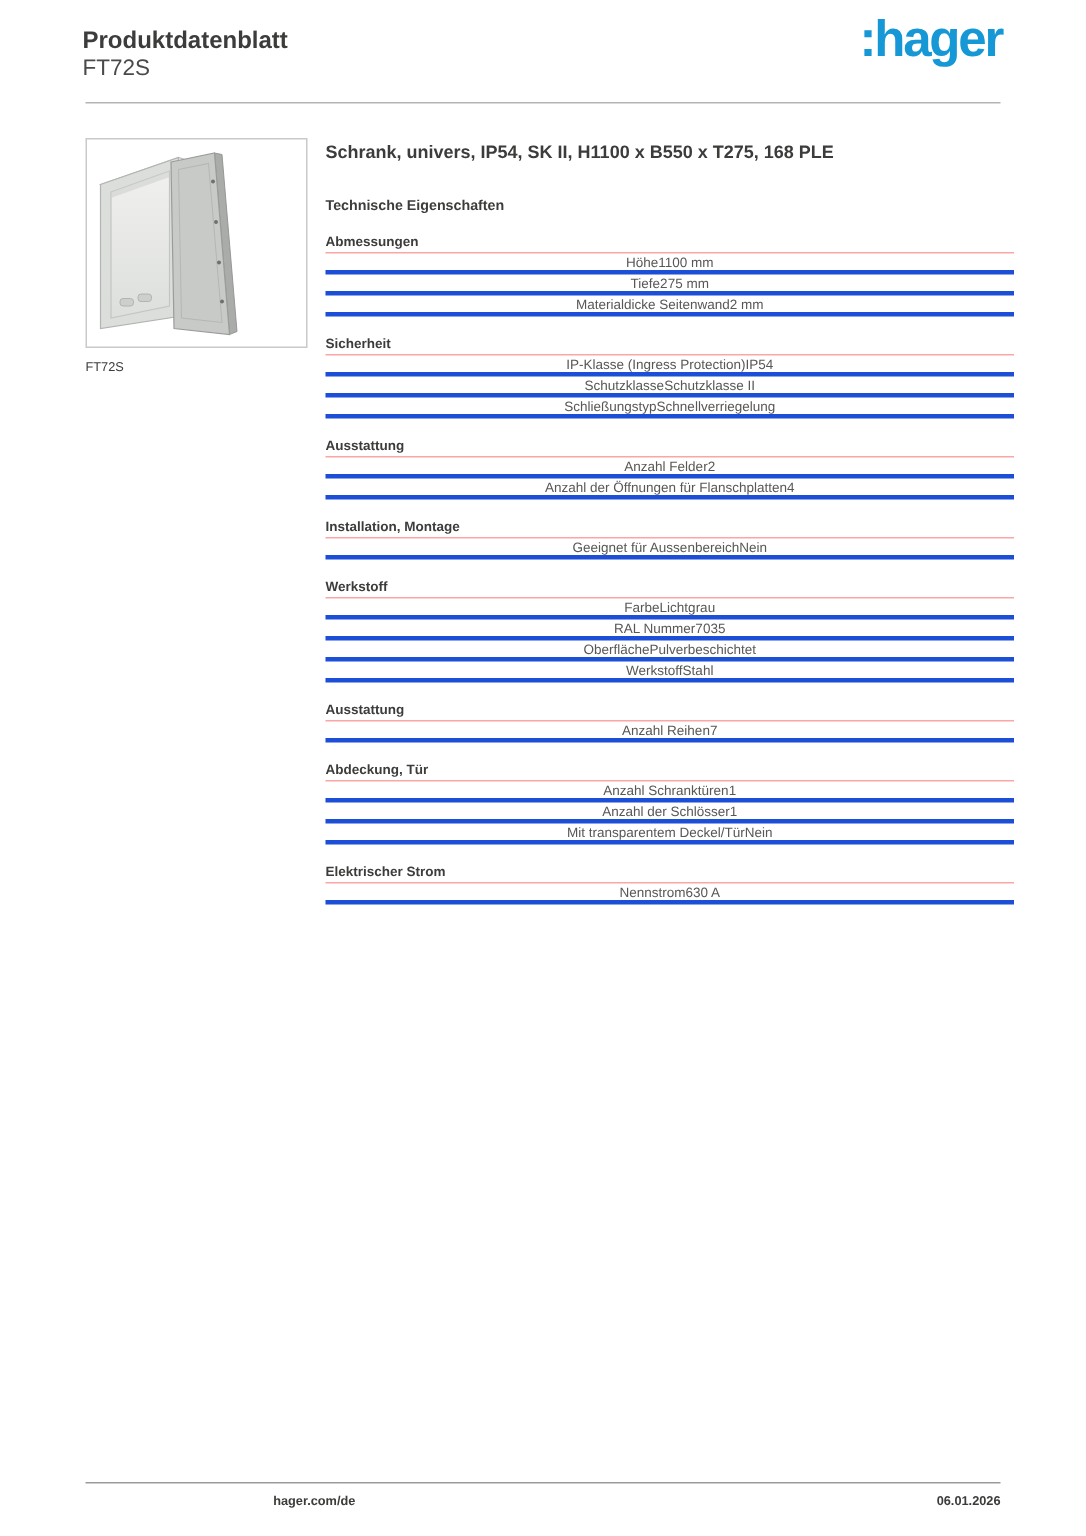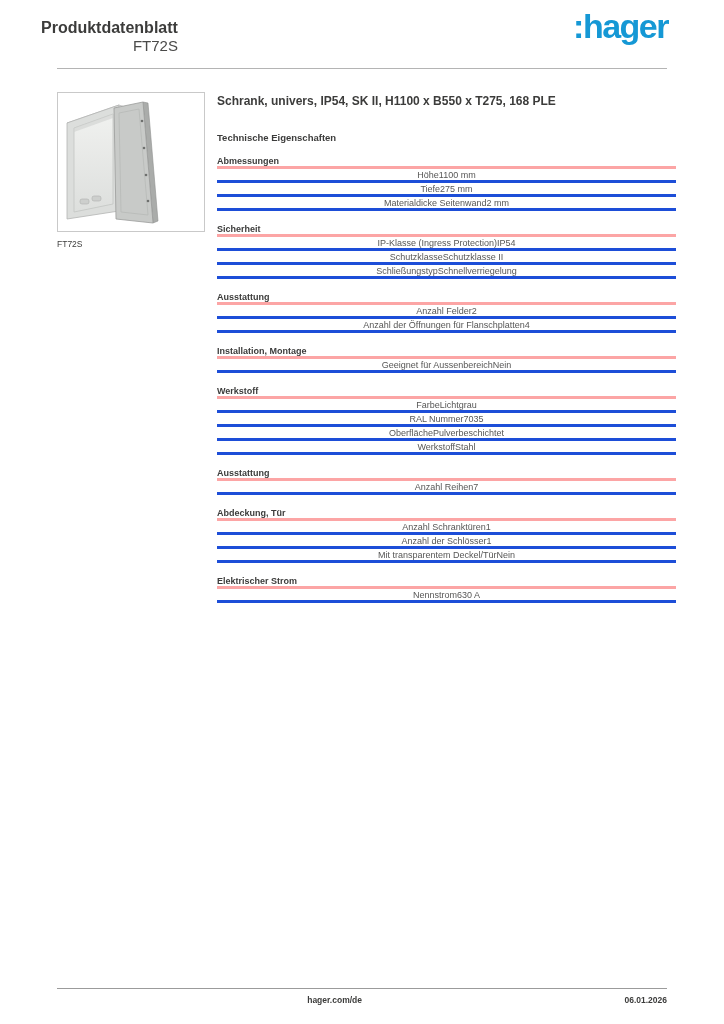--- a/index.html
+++ b/index.html
@@ -9,21 +9,21 @@
     position:relative;
     width:724px; height:1024px;
     margin:0 auto;
     background:#ffffff;
     font-family:"Liberation Sans","DejaVu Sans",sans-serif;
     color:#3c3c3b;
     overflow:hidden;
   }
 
   
-  .doc-header { position:absolute; left:41px; top:18px;text-align:right; }
+  .doc-header { position:absolute; left:55px; top:18px; }
   .doc-title  { font-size:16px; font-weight:bold; line-height:19px; color:#3c3c3b; }
   .doc-ref    { font-size:15px; font-weight:normal; line-height:18px; color:#4a4a49; }
   .logo {
     position:absolute; right:56px; top:8px;
     font-size:34px; font-weight:bold; letter-spacing:-1.5px;
     line-height:36px;
   }
   .header-rule {
     position:absolute; left:57px; right:57px; top:68px;
     height:1px; background:#b4b4b4;
@@ -41,41 +41,41 @@
 
   .col-right { flex:1 1 auto; margin-left:12px; }
   .product-title { padding-top:3px; font-size:12px; font-weight:bold; line-height:12px; color:#3c3c3b; }
   .tech-heading  { margin-top:25px; font-size:9.5px; font-weight:bold; color:#3c3c3b; }
   .sections { margin-top:12px; }
 
   .spec-section { margin-bottom:12px; }
   .spec-section-title {
     font-size:9px; font-weight:bold; color:#3c3c3b;
     height:14px; line-height:13px;
-    border-bottom:3px solid #fca5a5;
+    border-bottom:1px solid #fca5a5;
   }
   .spec-row {
     display:flex; justify-content:center; align-items:center;
     height:14px;
     border-bottom:3px solid #1d4ed8;
     font-size:9px; color:#575756;
   }
   .spec-label { text-align:left; white-space:nowrap; }
   .spec-value { text-align:right; white-space:nowrap; }
 
   
   .footer-rule {
     position:absolute; left:57px; right:57px; top:988px;
     height:1px; background:#9b9b9b;
   }
   .doc-footer {
     position:absolute; left:57px; right:57px; top:995px;
     display:flex; align-items:baseline; font-size:8.5px;
   }
-  .footer-left   { flex:1; text-align:right; font-weight:bold; color:#3c3c3b; text-decoration:none; }
+  .footer-left   { flex:1; text-align:center; font-weight:bold; color:#3c3c3b; text-decoration:none; }
   .footer-center { flex:2; text-align:center; color:#8a8a89; }
   .footer-right  { flex:1; text-align:right; font-weight:bold; color:#3c3c3b; }
 </style>
 </head>
 <body>
 
 <div class="page">
 
   <div class="doc-header">
     <div class="doc-title">Produktdatenblatt</div>

